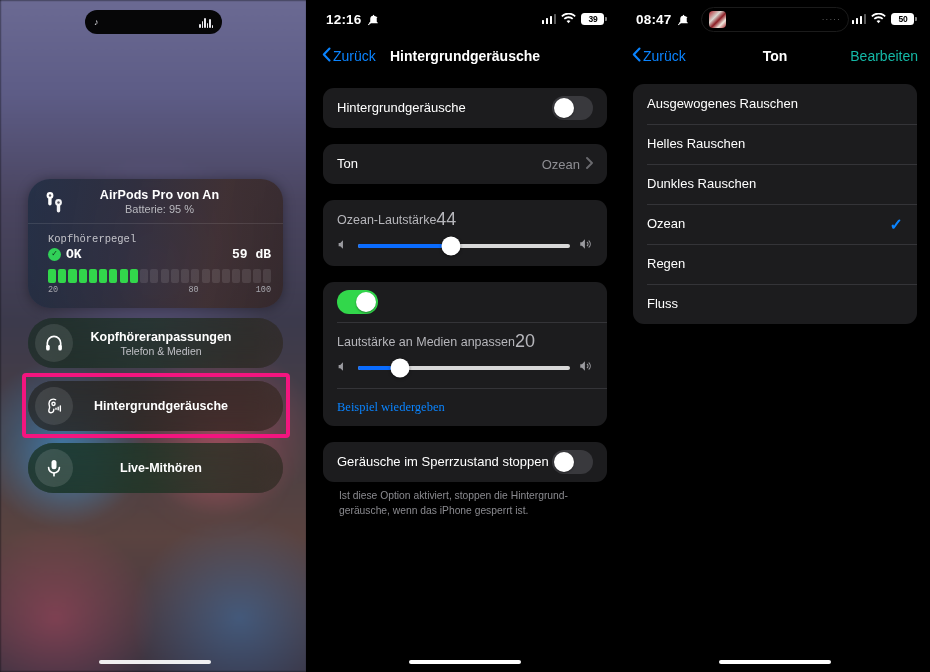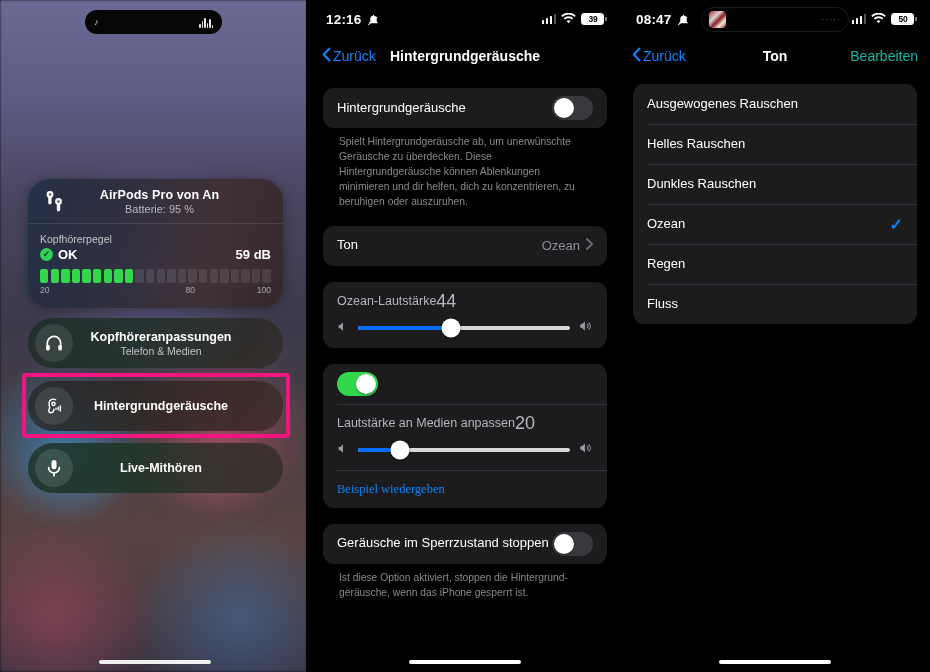--- a/index.html
+++ b/index.html
@@ -43,28 +43,28 @@
   .di-wave i { display: block; width: 1.5px; background: #e8e8ec; border-radius: 1px; }
 
   .cc-card {
     position: absolute; left: 28px; width: 255px; z-index: 4;
     border-radius: 22px; overflow: hidden;
     background: linear-gradient(100deg, rgba(30,44,66,.82) 0%, rgba(40,40,52,.80) 38%, rgba(60,42,38,.78) 72%, rgba(50,36,36,.80) 100%);
     backdrop-filter: blur(12px);
     box-shadow: 0 1px 12px rgba(0,0,0,.35);
   }
   #hp-card { top: 179px; }
-  .hp-head { display: flex; align-items: flex-start; padding: 9px 14px 9px 12px; position: relative; }
+  .hp-head { display: flex; align-items: flex-end; padding: 9px 14px 9px 12px; position: relative; }
   .hp-head::after{ content:""; position:absolute; left:0; right:0; bottom:0; height:1px; background: rgba(255,255,255,.10); }
   .hp-icon { width: 30px; flex: 0 0 30px; display:flex; align-items:center; justify-content:center; }
   .hp-titles { flex: 1; text-align: center; padding-right: 20px; }
   .hp-title { font-size: 12.5px; font-weight: 700; color: #fff; letter-spacing: .1px; }
   .hp-sub { font-size: 11px; color: #b9b9bf; margin-top: 1px; }
 
-  .hp-level { padding: 9px 12px 11px 12px; }
+  .hp-level { padding: 9px 12px 11px 20px; font-family: Liberation Mono, monospace; }
   .hp-level-label { font-size: 10.5px; color: #c3c3c9; }
   .hp-level-row { display: flex; align-items: center; justify-content: space-between; margin-top: 2px; }
   .hp-ok { display: flex; align-items: center; gap: 5px; font-size: 13px; font-weight: 700; color: #fff; }
   .hp-ok .chk {
     width: 13px; height: 13px; border-radius: 50%; background: #31d158;
     display:flex; align-items:center; justify-content:center;
     font-size: 9px; color: #0b2f16; font-weight: 700; line-height: 1;
   }
   .hp-db { font-size: 13px; font-weight: 700; color: #fff; }
   .hp-bars { display: flex; gap: 2.2px; margin-top: 7px; height: 14px; }
@@ -334,21 +334,20 @@
 
     <div class="content">
       <div class="group mt14">
         <div class="g-row">
           <span class="g-label">Hintergrundgeräusche</span>
           <span class="toggle">
               <span class="knob"></span>
             </span>
         </div>
       </div>
-      <div class="footnote">Spielt Hintergrundgeräusche ab, um unerwünschte Geräusche zu überdecken. Diese Hintergrundgeräusche können Ablenkungen minimieren und dir helfen, dich zu konzentrieren, zu beruhigen oder auszuruhen.</div>
 
       <div class="group mt16">
         <div class="g-row">
           <span class="g-label">Ton</span>
           <span class="g-value">Ozean</span>
           <span class="chev">
             <svg width="7" height="12" viewBox="0 0 7 12" fill="none" stroke="#6a6a6e" stroke-width="1.9" stroke-linecap="round" stroke-linejoin="round">
                 <path d="M1 1l5 5-5 5"></path>
               </svg>
           </span>

